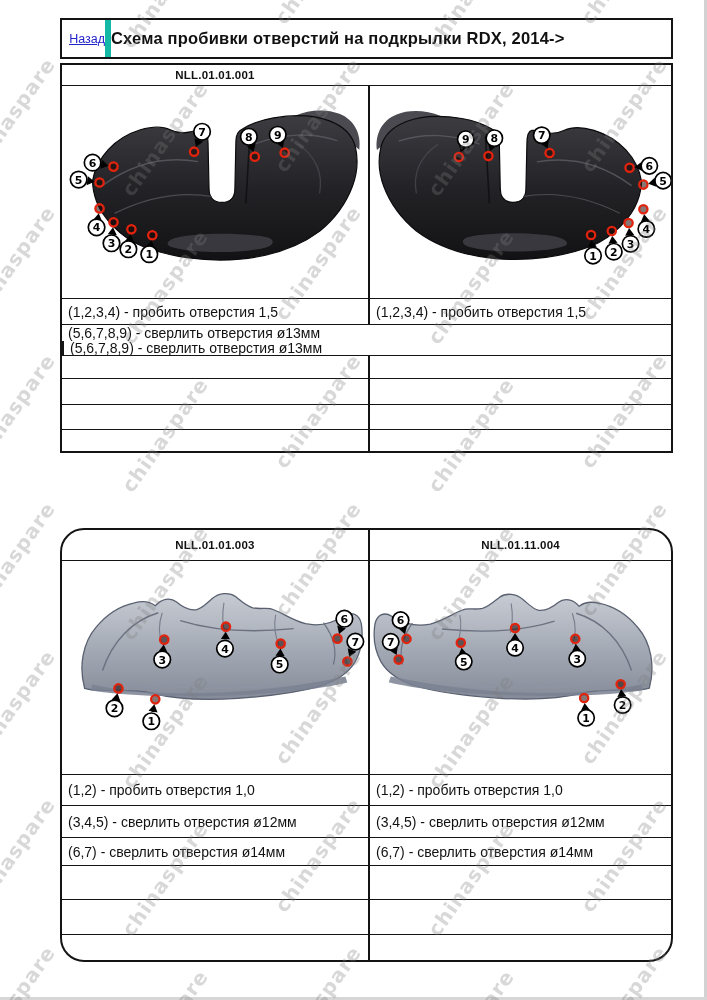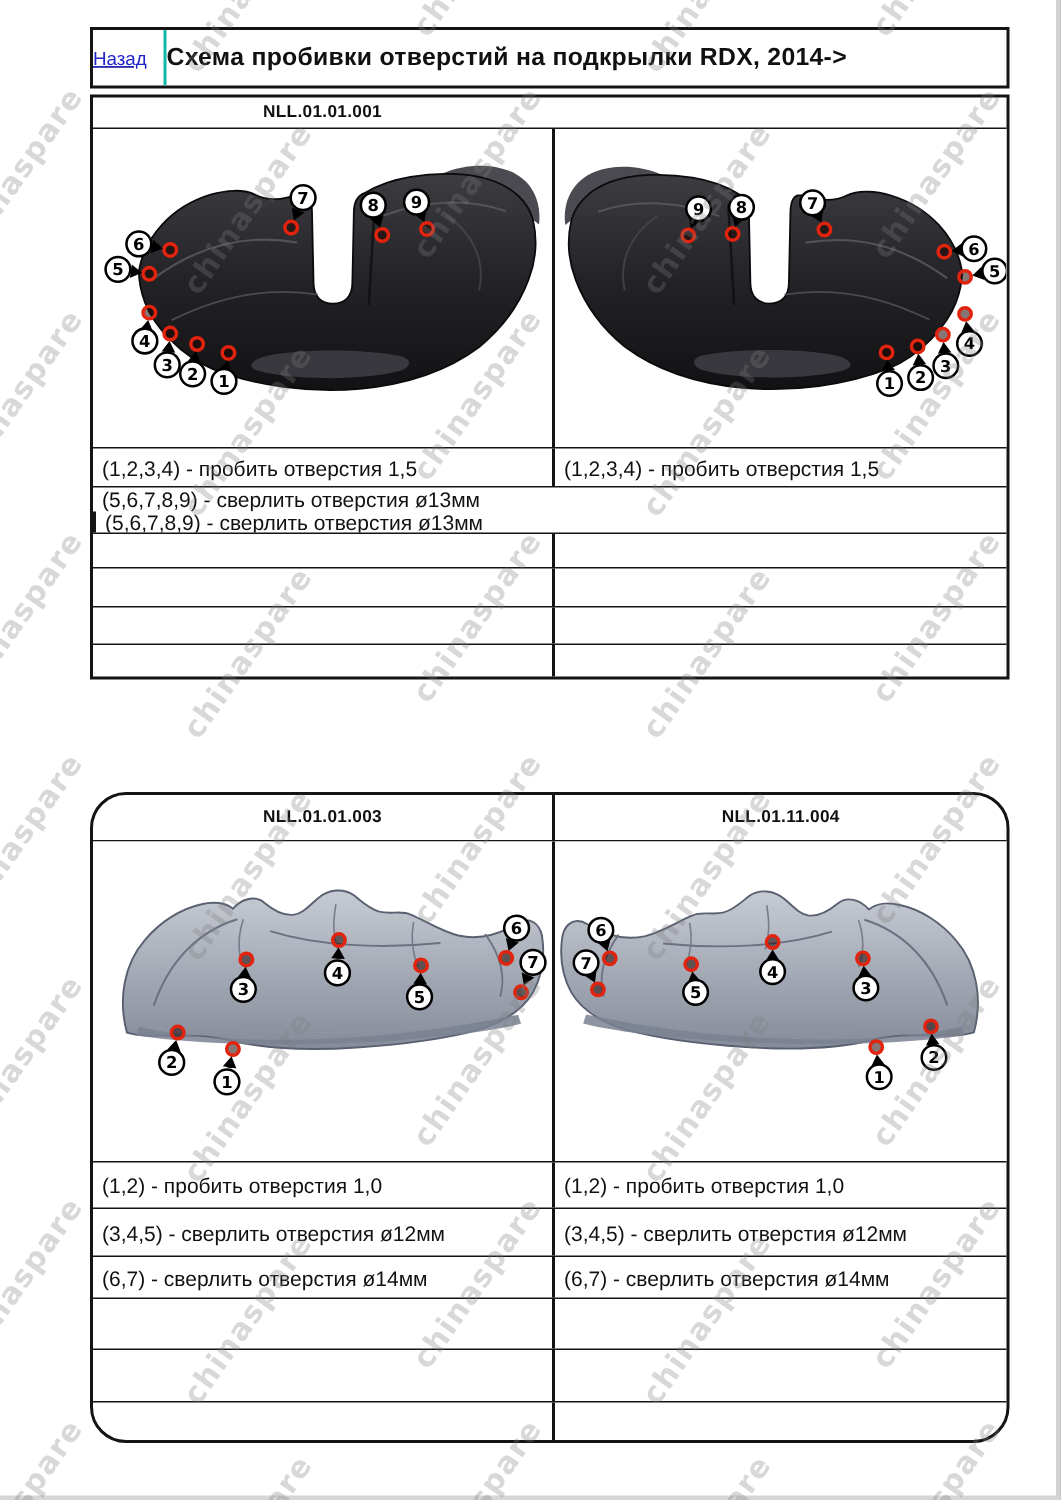--- a/index.html
+++ b/index.html
@@ -6,21 +6,21 @@
   .page{
     position:relative;width:707px;height:1000px;background:#ffffff;
     font-family:"Liberation Sans",sans-serif;overflow:hidden;
     margin:0 auto;
   }
   .edge-r{position:absolute;top:0;right:0;width:3px;height:100%;background:#d2d2d2;}
   .edge-b{position:absolute;left:0;bottom:0;width:100%;height:3px;background:#d6d6d6;}
 
   
   .hdr{position:absolute;left:60px;top:18px;width:613px;height:41px;border:2px solid #141414;display:flex;box-sizing:border-box;background:#fff;}
-  .hdr .back-cell{width:49px;border-right:2px solid #14b8a6;display:flex;align-items:center;justify-content:flex-start;box-sizing:border-box;text-decoration:underline;}
+  .hdr .back-cell{width:49px;border-right:6px solid #14b8a6;display:flex;align-items:center;justify-content:flex-end;box-sizing:border-box;text-decoration:underline;}
   .hdr .title-cell{flex:1;display:flex;align-items:center;}
   .back-link{color:#2323cc;text-decoration:underline;font-size:12.5px;cursor:pointer;}
   .doc-title{font-weight:bold;font-size:16.5px;color:#111;letter-spacing:.2px;}
 
   
   .tbl{position:absolute;left:60px;width:613px;border:2px solid #141414;box-sizing:border-box;display:flex;flex-direction:column;background:#fff;}
   .tbl .row{display:flex;box-sizing:border-box;}
   .tbl .row + .row{border-top:1.5px solid #141414;}
   .tbl .cell{box-sizing:border-box;overflow:hidden;}
   .tbl .c1{width:306px;}

